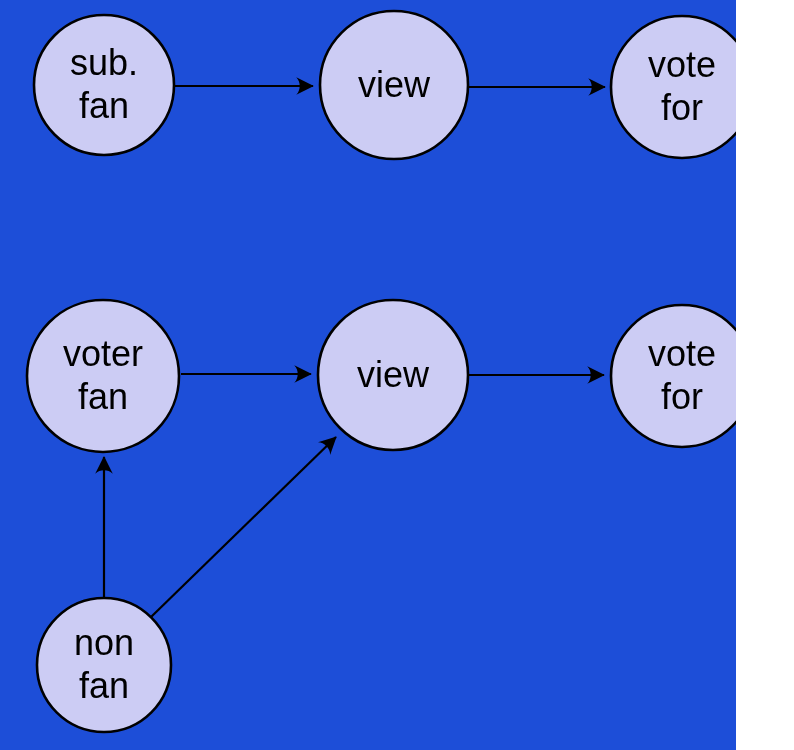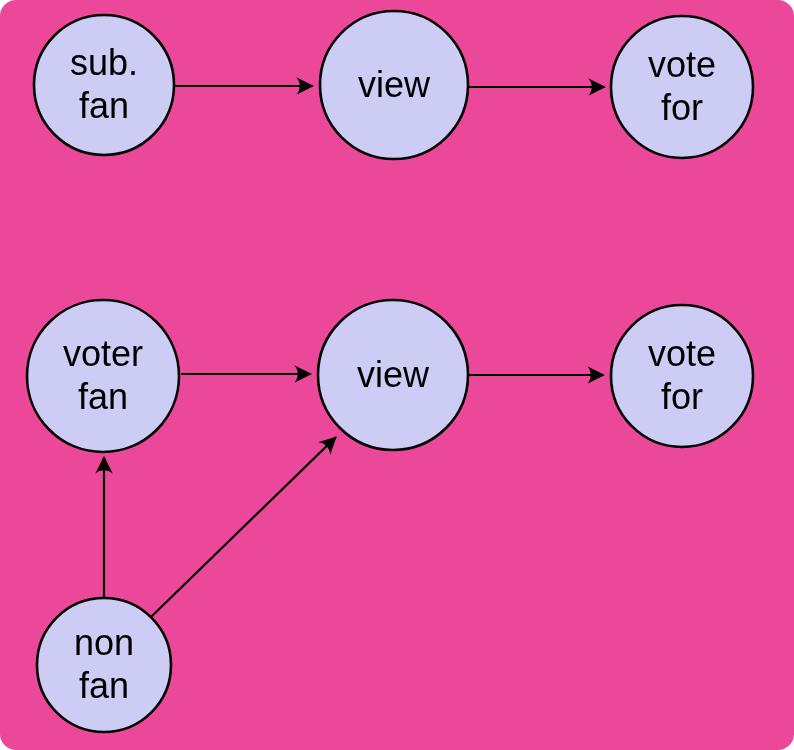--- a/index.html
+++ b/index.html
@@ -2,25 +2,24 @@
 <html><head>
 <meta charset="utf-8">
 <style>
   html, body {
     margin: 0;
     padding: 0;
     background: #ffffff;
   }
   .canvas {
     position: relative;
-    width: 794px;
+    width: 736px;
     height: 750px;
-    background: #ec4899;
+    background: #1d4ed8;
     overflow: hidden;
-    border-radius: 16px;
   }
   svg text {
     font-family: "Liberation Sans", "DejaVu Sans", sans-serif;
     font-size: 36px;
     fill: #000000;
     text-anchor: middle;
   }
   circle.node {
     fill: #ccccf4;
     stroke: #000000;

